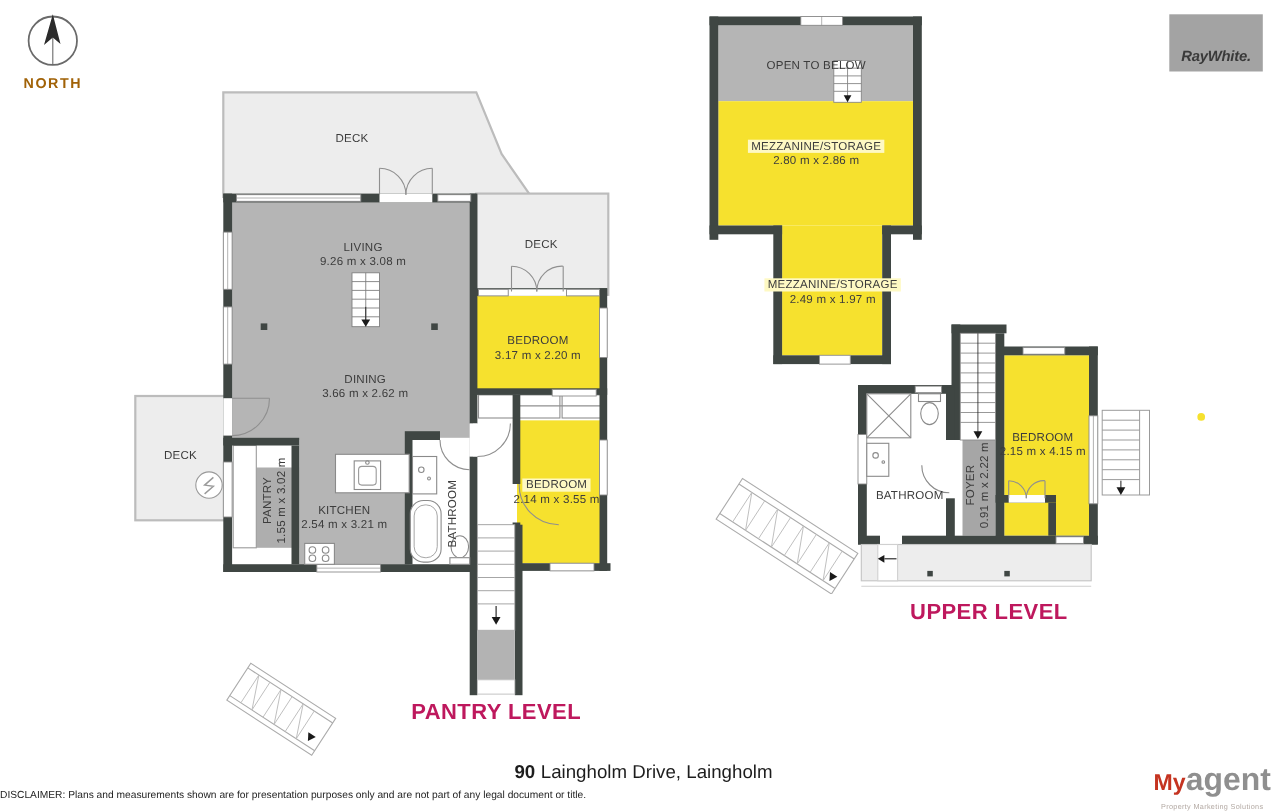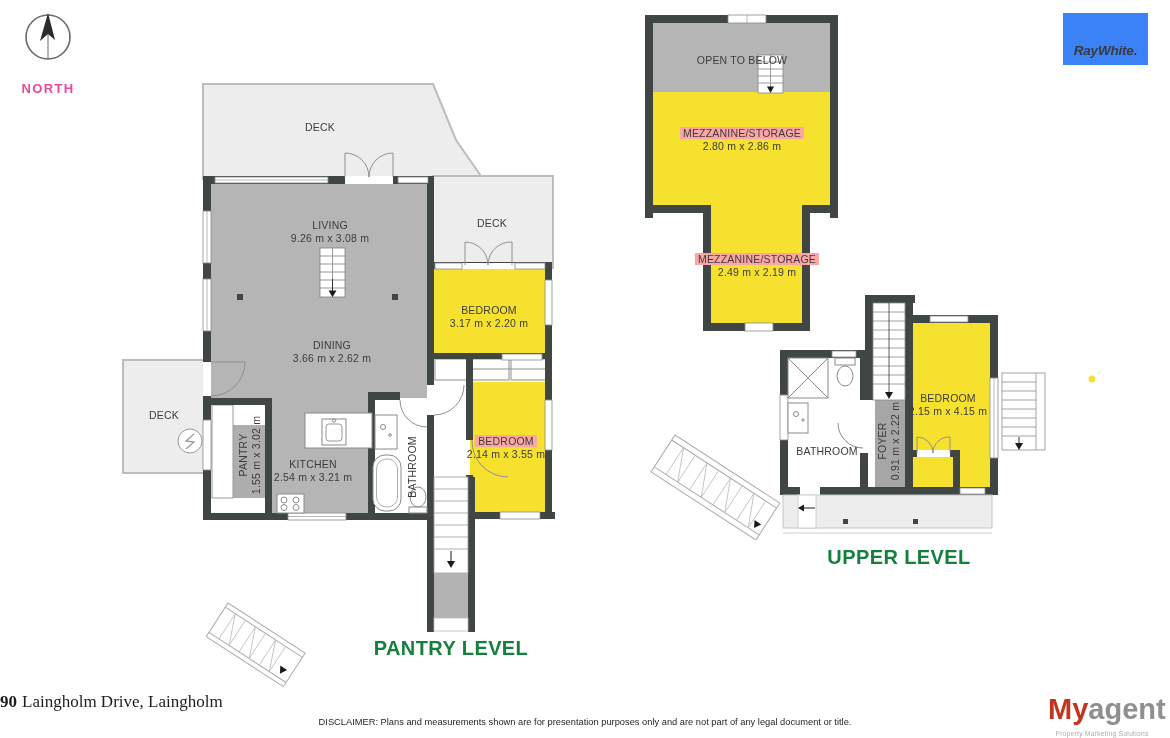--- a/index.html
+++ b/index.html
@@ -3,40 +3,40 @@
 <meta charset="utf-8">
 <style>
   html,body{margin:0;padding:0;background:#fff;}
   #canvas{position:relative;width:1170px;height:738px;background:#ffffff;overflow:hidden;
           font-family:"Liberation Sans",sans-serif;}
   svg.plan{position:absolute;}
   .lbl{position:absolute;transform:translate(-50%,-50%);text-align:center;font-size:10.5px;
        line-height:13px;color:#3c3c3c;white-space:nowrap;letter-spacing:.2px;}
   .lbl .nm,.lbl .dm{display:block;}
   .rot{transform:translate(-50%,-50%) rotate(-90deg);}
-  .hl{background:#fca5a5;padding:0 3px;}
+  .hl{background:#fef9c3;padding:0 3px;}
   .plan-title{position:absolute;transform:translate(-50%,-50%);font-size:20px;font-weight:bold;
-       color:#15803d;letter-spacing:.4px;white-space:nowrap;}
+       color:#be185d;letter-spacing:.4px;white-space:nowrap;}
   
   #compass{position:absolute;left:16px;top:6px;width:64px;text-align:center;}
-  #compass .northtxt{font-size:13px;font-weight:bold;color:#ec4899;letter-spacing:1.4px;margin-top:15px;}
+  #compass .northtxt{font-size:13px;font-weight:bold;color:#a16207;letter-spacing:1.4px;margin-top:1px;}
   
-  #raywhite{position:absolute;left:1063px;top:13px;width:85px;height:52px;background:#3b82f6;
+  #raywhite{position:absolute;left:1063px;top:13px;width:85px;height:52px;background:#a3a3a3;
        display:flex;flex-direction:column;justify-content:flex-end;align-items:center;}
   #raywhite .rwtxt{font-style:italic;font-weight:bold;font-size:13.5px;color:#3a3a3a;
        padding-bottom:7px;letter-spacing:-.2px;}
   
-  #address{position:absolute;left:0;right:0;top:692px;font-size:17px;color:#1d1d1d;font-family:Liberation Serif, serif;}
+  #address{position:absolute;left:0;right:0;top:692px;text-align:center;font-size:17px;color:#1d1d1d;}
   #address .num{font-weight:bold;}
   #address .rest{margin-left:5px;}
-  #disclaimer{position:absolute;left:0;right:0;top:717px;text-align:center;font-size:9.3px;
+  #disclaimer{position:absolute;left:0;right:0;top:717px;text-align:left;font-size:9.3px;
        line-height:10.8px;color:#1f1f1f;}
   
   #myagent{position:absolute;left:1048px;top:694px;width:108px;text-align:center;line-height:30px;}
-  #myagent .my{font-size:29px;font-weight:bold;color:#c53421;}
+  #myagent .my{font-size:21px;font-weight:bold;color:#c53421;}
   #myagent .agent{font-size:29px;color:#8f8f8f;font-weight:bold;}
   #myagent .tagline{display:block;font-size:6.6px;line-height:7px;color:#b3a9a3;letter-spacing:.3px;margin-top:1px;}
 </style>
 </head>
 <body>
 
 <div id="canvas">
 
   <div id="compass">
     <svg width="56" height="56" viewBox="0 0 56 56">
@@ -375,21 +375,21 @@
   </div>
   <div class="plan-title" style="left:451px;top:648px">PANTRY LEVEL</div>
 
   <div class="lbl" style="left:742px;top:60px">OPEN TO BELOW</div>
   <div class="lbl" style="left:742px;top:140px">
     <span class="nm"><span class="hl">MEZZANINE/STORAGE</span></span>
     <span class="dm">2.80 m x 2.86 m</span>
   </div>
   <div class="lbl" style="left:757px;top:266px">
     <span class="nm"><span class="hl">MEZZANINE/STORAGE</span></span>
-    <span class="dm">2.49 m x 2.19 m</span>
+    <span class="dm">2.49 m x 1.97 m</span>
   </div>
   <div class="lbl" style="left:827px;top:451px">BATHROOM</div>
   <div class="lbl rot" style="left:889px;top:441px">
     <span class="nm">FOYER</span>
     <span class="dm">0.91 m x 2.22 m</span>
   </div>
   <div class="lbl" style="left:948px;top:405px">
     <span class="nm">BEDROOM</span>
     <span class="dm">2.15 m x 4.15 m</span>
   </div>

